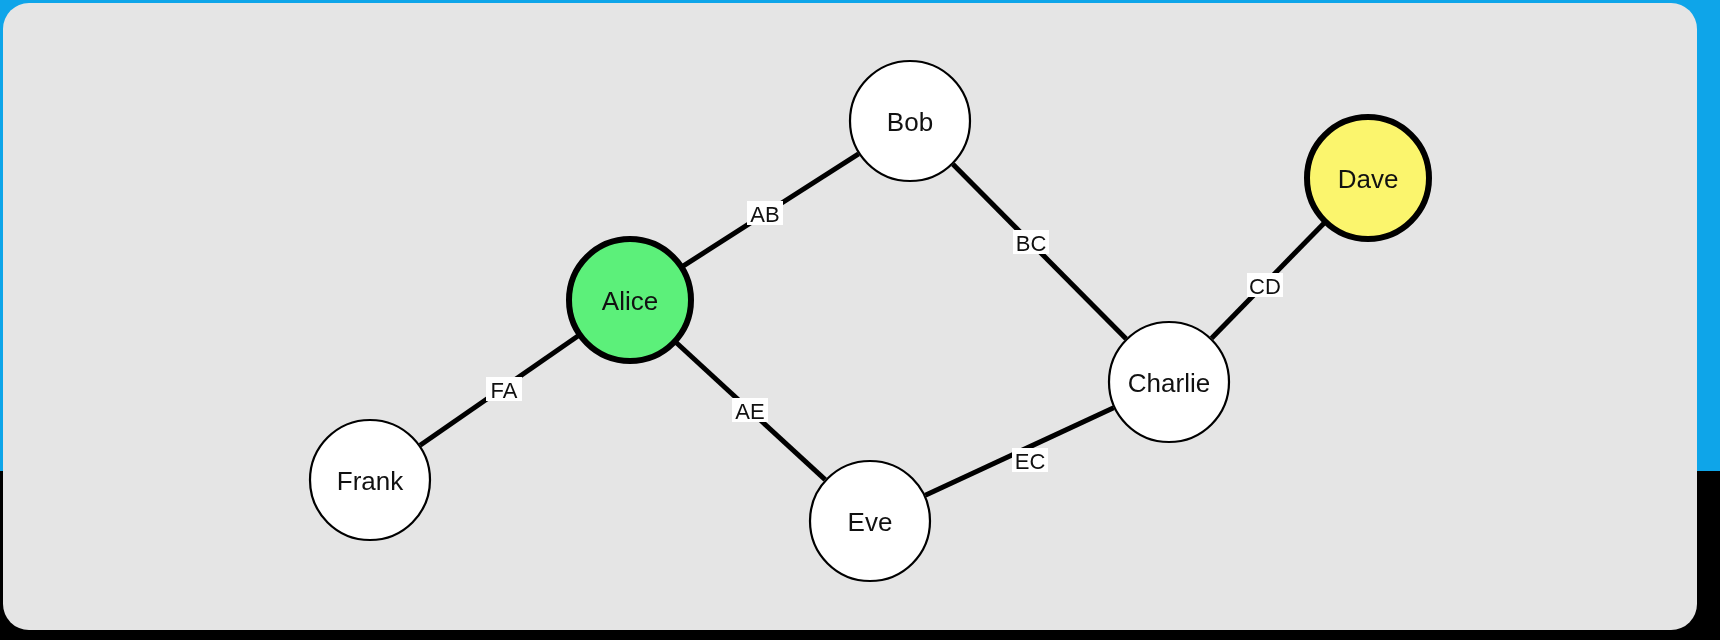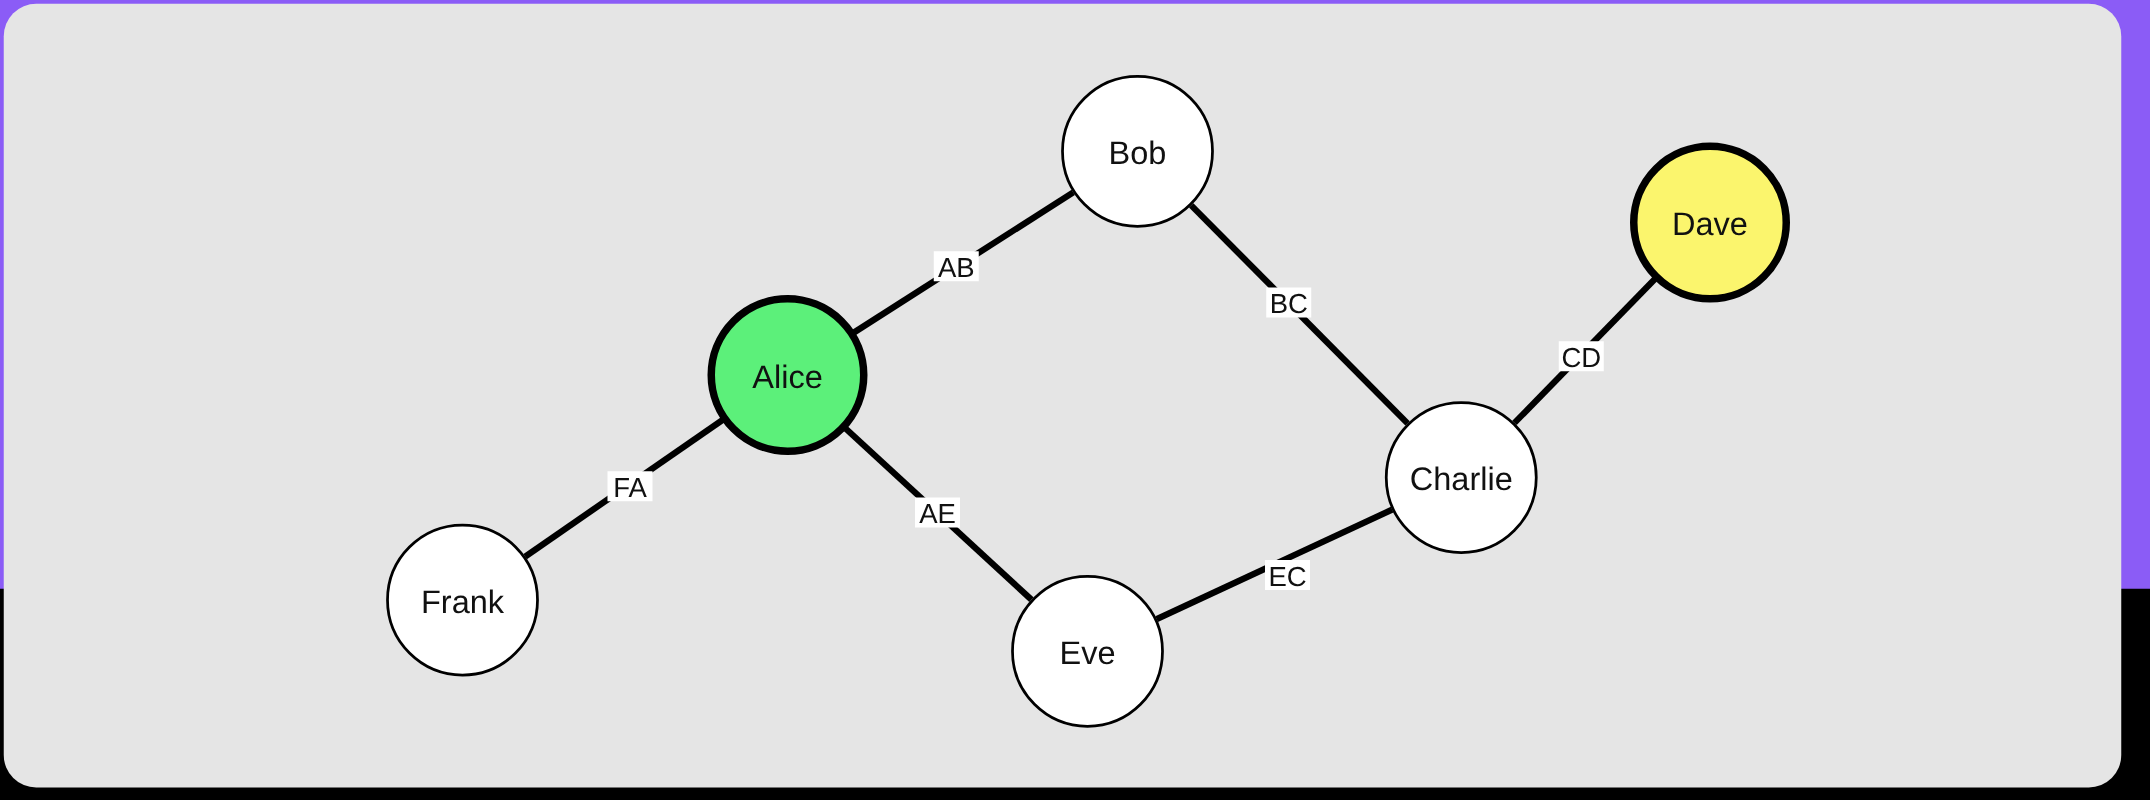--- a/index.html
+++ b/index.html
@@ -7,21 +7,21 @@
     padding: 0;
     background: #000000;
     width: 1720px;
     height: 640px;
     overflow: hidden;
   }
   #stage {
     position: relative;
     width: 1720px;
     height: 471px;
-    background: #8b5cf6;
+    background: #0ea5e9;
     font-family: "Liberation Sans", sans-serif;
   }
   #panel {
     position: absolute;
     left: 3px;
     top: 3px;
     width: 1694px;
     height: 627px;
     background: #e5e5e5;
     border-radius: 26px;

